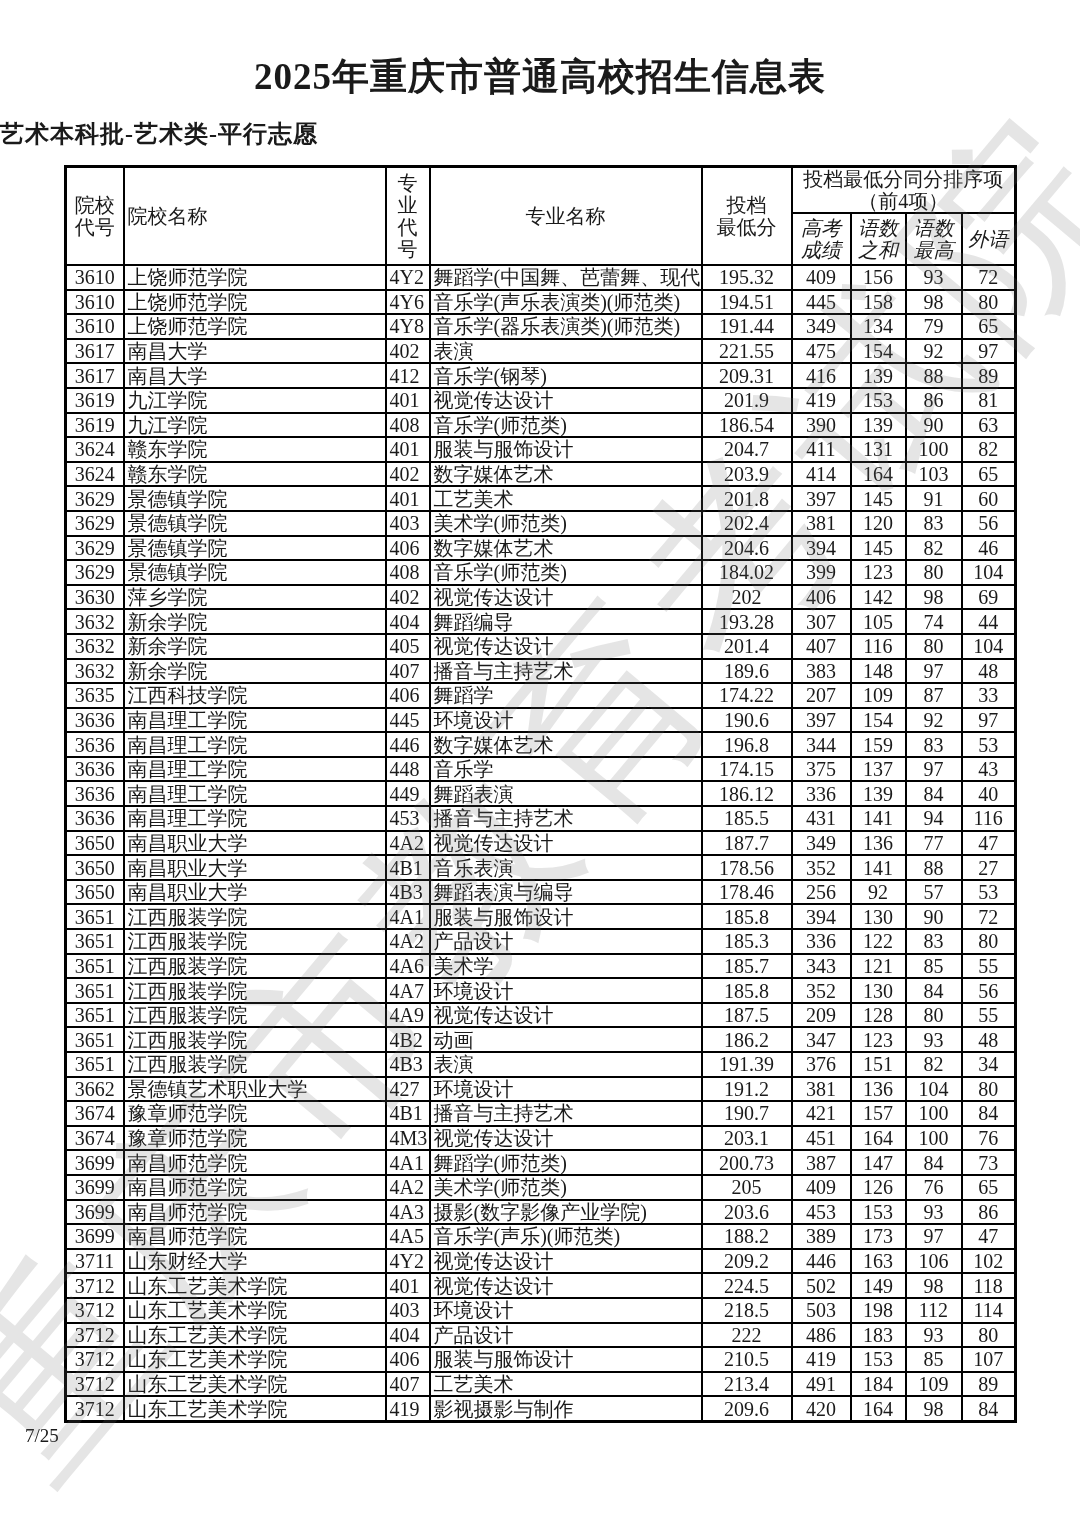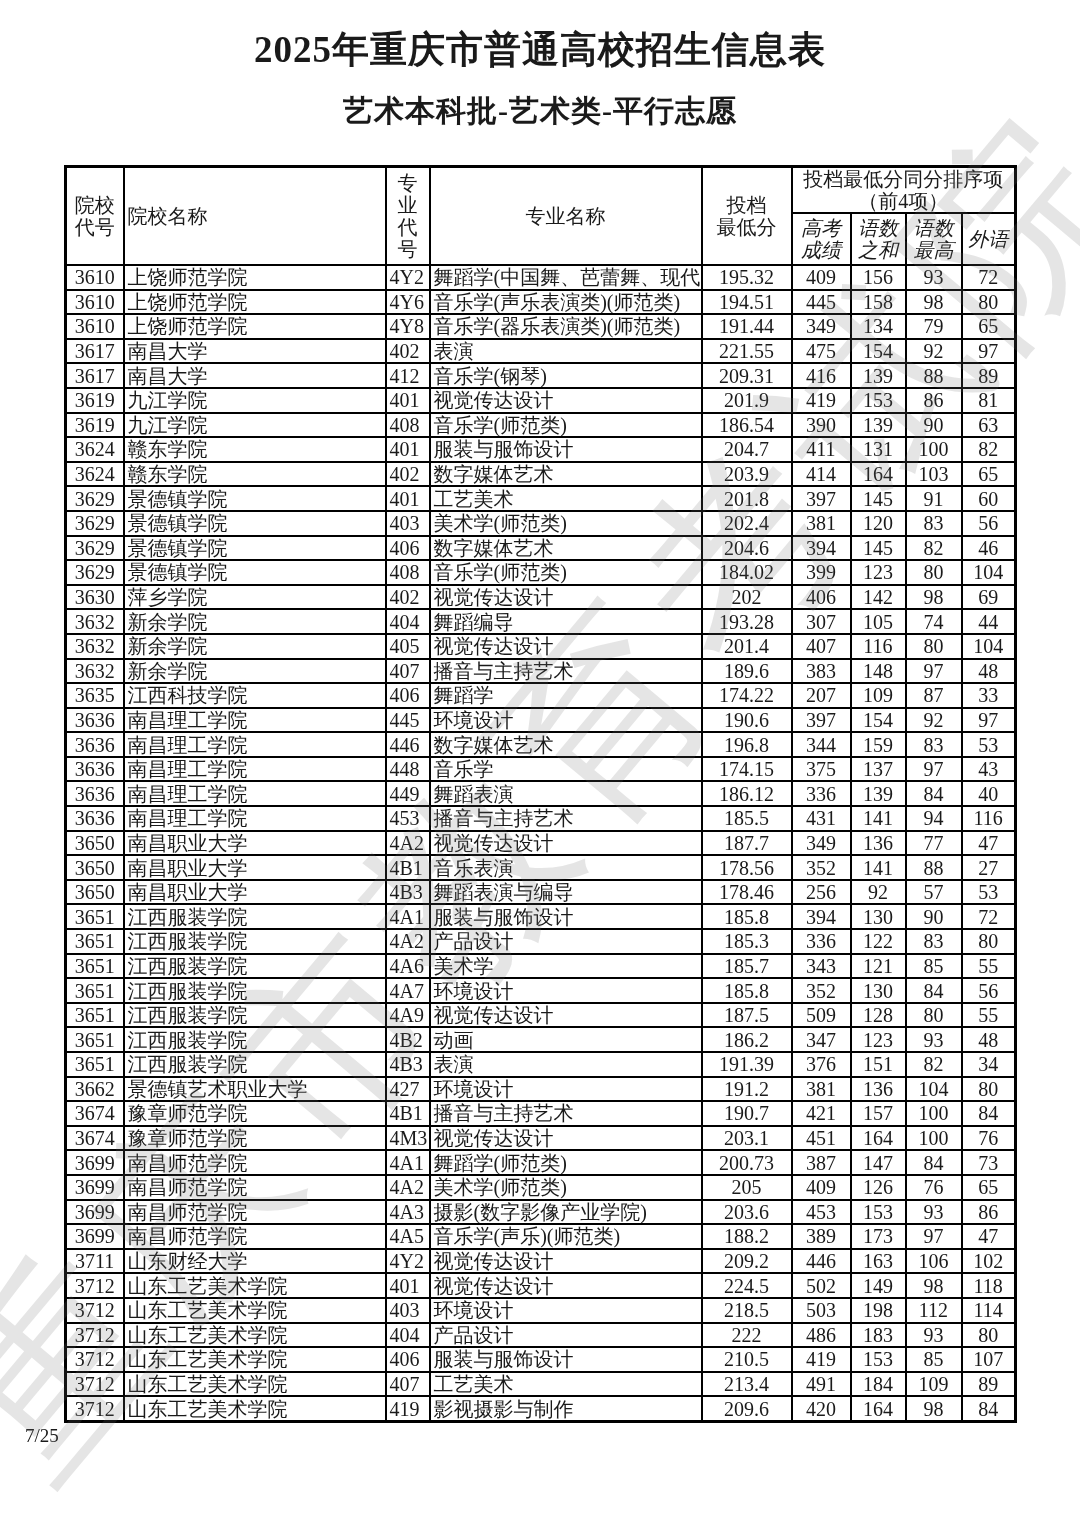--- a/index.html
+++ b/index.html
@@ -18,29 +18,29 @@
     font-size:198px;
     letter-spacing:14px;
     white-space:nowrap;
     color:rgba(110,110,110,0.18);
     pointer-events:none;
     z-index:3;
     font-weight:400;
   }
   .page-title {
     text-align:center;
-    margin-top:25px;
+    margin-top:52px;
     font-size:37px;
     font-weight:bold;
     letter-spacing:1px;
   }
   .page-subtitle {
-    text-align:center;
+    text-align:left;
     margin-top:16px;
-    font-size:30px;
+    font-size:24px;
     font-weight:bold;
     letter-spacing:1px;
     font-family:Liberation Serif, serif;
   }
   .table-wrap {
     position:absolute;
     left:64px; top:165px;
     width:952px;
     z-index:2;
   }
@@ -453,21 +453,21 @@
     <td class="col-num">130</td>
     <td class="col-num">84</td>
     <td class="col-num">56</td>
   </tr>
         <tr>
     <td class="col-code">3651</td>
     <td class="col-name">江西服装学院</td>
     <td class="col-mcode">4A9</td>
     <td class="col-major">视觉传达设计</td>
     <td class="col-score">187.5</td>
-    <td class="col-num">509</td>
+    <td class="col-num">209</td>
     <td class="col-num">128</td>
     <td class="col-num">80</td>
     <td class="col-num">55</td>
   </tr>
         <tr>
     <td class="col-code">3651</td>
     <td class="col-name">江西服装学院</td>
     <td class="col-mcode">4B2</td>
     <td class="col-major">动画</td>
     <td class="col-score">186.2</td>

